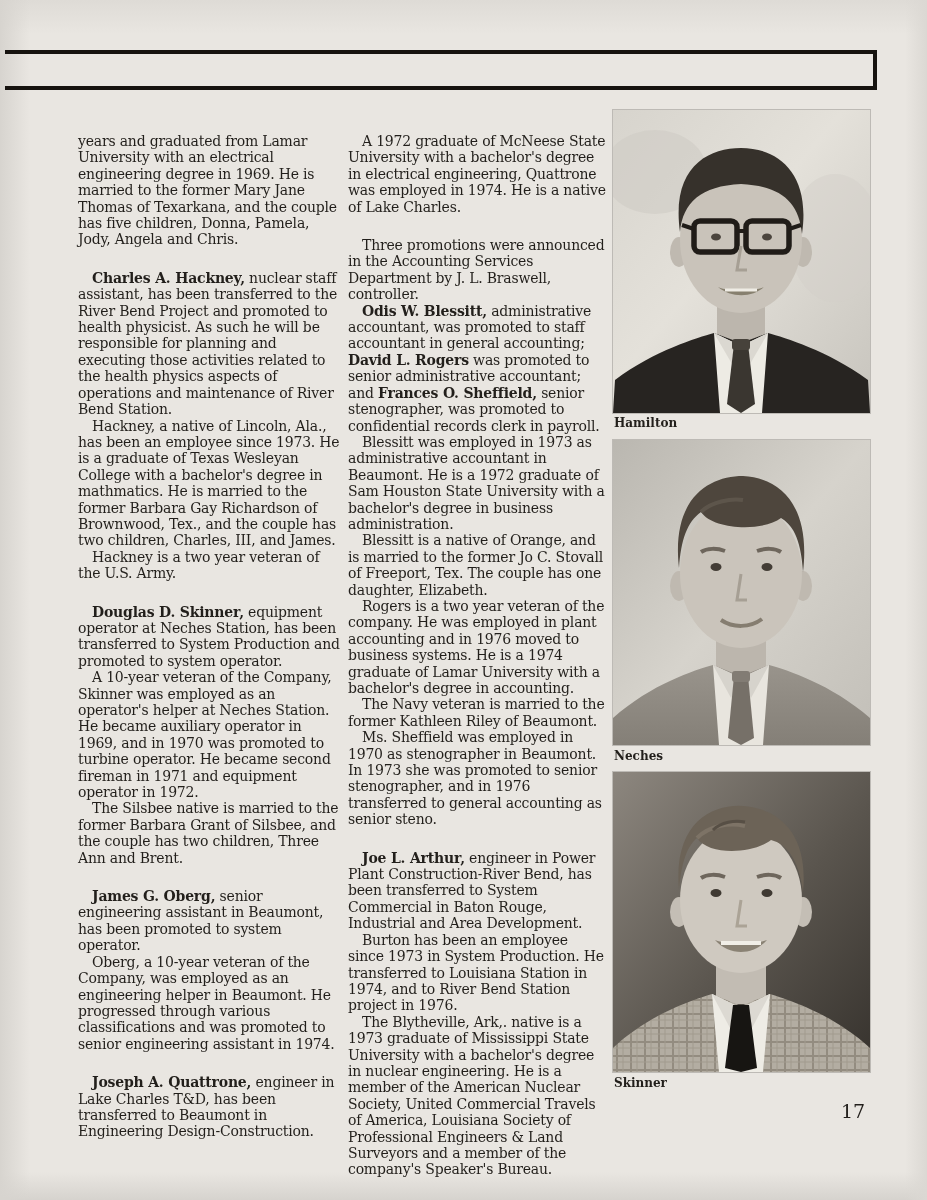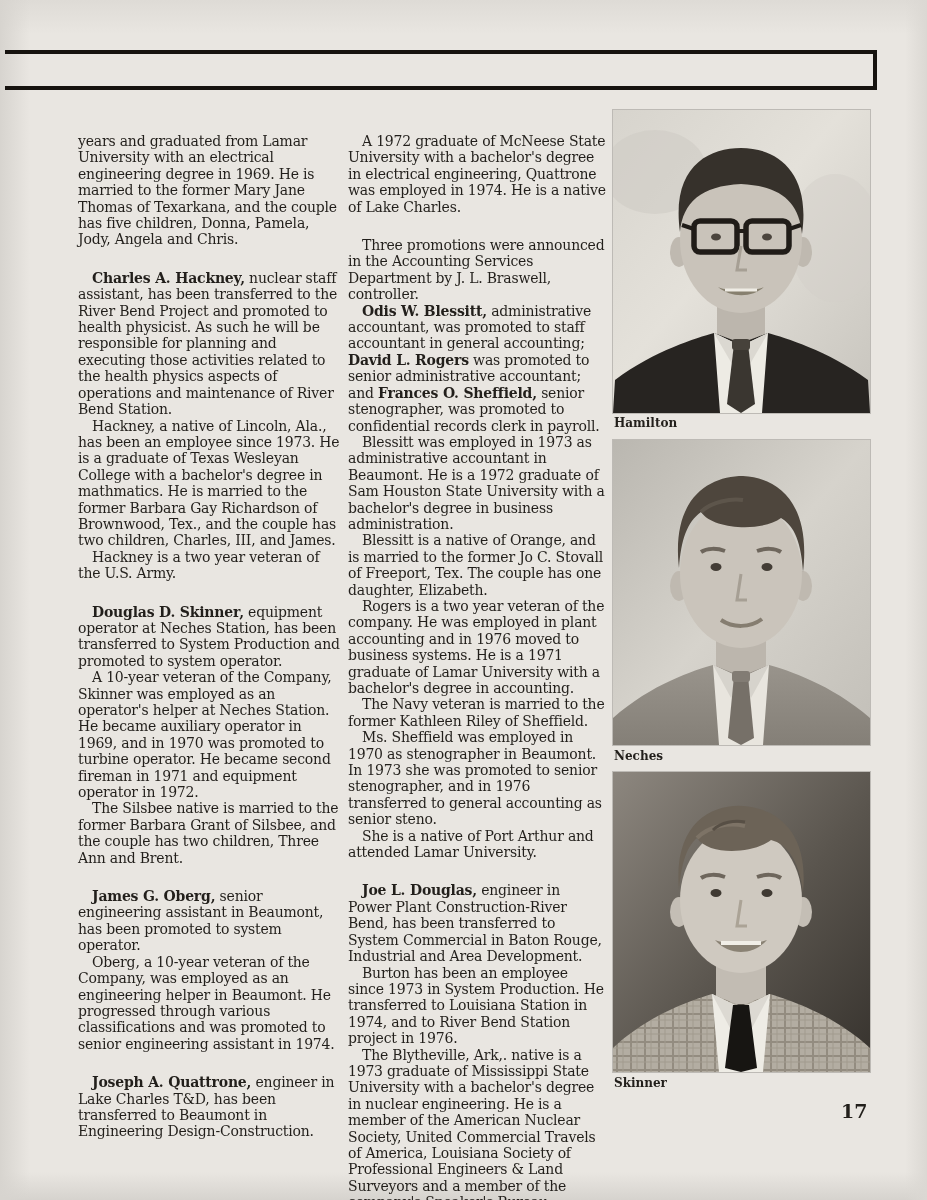--- a/index.html
+++ b/index.html
@@ -34,21 +34,21 @@
   .b{font-weight:bold;}
   .photo{position:absolute;left:613px;width:257px;box-shadow:0 0 0 1px rgba(60,56,50,.25);}
   .photo svg{display:block;width:100%;height:100%;}
   #photo1{top:110px;height:303px;}
   #photo2{top:440px;height:305px;}
   #photo3{top:772px;height:300px;}
   .caption{position:absolute;left:614px;font-weight:bold;font-size:12px;letter-spacing:0;}
   #cap1{top:416px;}
   #cap2{top:749px;}
   #cap3{top:1076px;}
-  .pageno{position:absolute;left:841px;top:1100px;font-weight:bold;font-size:19px;}
+  .pageno{position:absolute;left:841px;top:1100px;font-weight:normal;font-size:19px;}
 </style>
 </head>
 <body>
 
 <div class="paper-shade"></div>
 
 <div class="masthead-band"></div>
 
 <div class="col col-left">
     <p class="para"><span>years and graduated from Lamar University with an electrical engineering degree in 1969. He is married to the former Mary Jane Thomas of Texarkana, and the couple has five children, Donna, Pamela, Jody, Angela and Chris.</span></p>
@@ -61,25 +61,24 @@
     <p class="para gap ind"><span class="b">James G. Oberg,</span><span> senior engineering assistant in Beaumont, has been promoted to system operator.</span></p>
     <p class="para ind"><span>Oberg, a 10-year veteran of the Company, was employed as an engineering helper in Beaumont. He progressed through various classifications and was promoted to senior engineering assistant in 1974.</span></p>
     <p class="para gap ind"><span class="b">Joseph A. Quattrone,</span><span> engineer in Lake Charles T&amp;D, has been transferred to Beaumont in Engineering Design-Construction.</span></p>
   </div>
 <div class="col col-right">
     <p class="para ind"><span>A 1972 graduate of McNeese State University with a bachelor's degree in electrical engineering, Quattrone was employed in 1974. He is a native of Lake Charles.</span></p>
     <p class="para gap ind"><span>Three promotions were announced in the Accounting Services Department by J. L. Braswell, controller.</span></p>
     <p class="para ind"><span class="b">Odis W. Blessitt,</span><span> administrative accountant, was promoted to staff accountant in general accounting; </span><span class="b">David L. Rogers</span><span> was promoted to senior administrative accountant; and </span><span class="b">Frances O. Sheffield,</span><span> senior stenographer, was promoted to confidential records clerk in payroll.</span></p>
     <p class="para ind"><span>Blessitt was employed in 1973 as administrative accountant in Beaumont. He is a 1972 graduate of Sam Houston State University with a bachelor's degree in business administration.</span></p>
     <p class="para ind"><span>Blessitt is a native of Orange, and is married to the former Jo C. Stovall of Freeport, Tex. The couple has one daughter, Elizabeth.</span></p>
-    <p class="para ind"><span>Rogers is a two year veteran of the company. He was employed in plant accounting and in 1976 moved to business systems. He is a 1971 graduate of Lamar University with a bachelor's degree in accounting.</span></p>
-    <p class="para ind"><span>The Navy veteran is married to the former Kathleen Riley of Sheffield.</span></p>
+    <p class="para ind"><span>Rogers is a two year veteran of the company. He was employed in plant accounting and in 1976 moved to business systems. He is a 1974 graduate of Lamar University with a bachelor's degree in accounting.</span></p>
+    <p class="para ind"><span>The Navy veteran is married to the former Kathleen Riley of Beaumont.</span></p>
     <p class="para ind"><span>Ms. Sheffield was employed in 1970 as stenographer in Beaumont. In 1973 she was promoted to senior stenographer, and in 1976 transferred to general accounting as senior steno.</span></p>
-    <p class="para ind"><span>She is a native of Port Arthur and attended Lamar University.</span></p>
-    <p class="para gap ind"><span class="b">Joe L. Douglas,</span><span> engineer in Power Plant Construction-River Bend, has been transferred to System Commercial in Baton Rouge, Industrial and Area Development.</span></p>
+    <p class="para gap ind"><span class="b">Joe L. Arthur,</span><span> engineer in Power Plant Construction-River Bend, has been transferred to System Commercial in Baton Rouge, Industrial and Area Development.</span></p>
     <p class="para ind"><span>Burton has been an employee since 1973 in System Production. He transferred to Louisiana Station in 1974, and to River Bend Station project in 1976.</span></p>
     <p class="para ind"><span>The Blytheville, Ark,. native is a 1973 graduate of Mississippi State University with a bachelor's degree in nuclear engineering. He is a member of the American Nuclear Society, United Commercial Travels of America, Louisiana Society of Professional Engineers &amp; Land Surveyors and a member of the company's Speaker's Bureau.</span></p>
     <p class="para gap ind"><span class="b">Robert L. Husband,</span><span> financial analyst, has been promoted to senior financial analyst in Beaumont.</span></p>
   </div>
 
 <div class="photo" id="photo1">
   <svg viewBox="0 0 257 303" preserveAspectRatio="none">
     <defs>
       <linearGradient id="bg1" x1="0" y1="0" x2="1" y2="1">
         <stop offset="0" stop-color="#d7d4cd"></stop>

